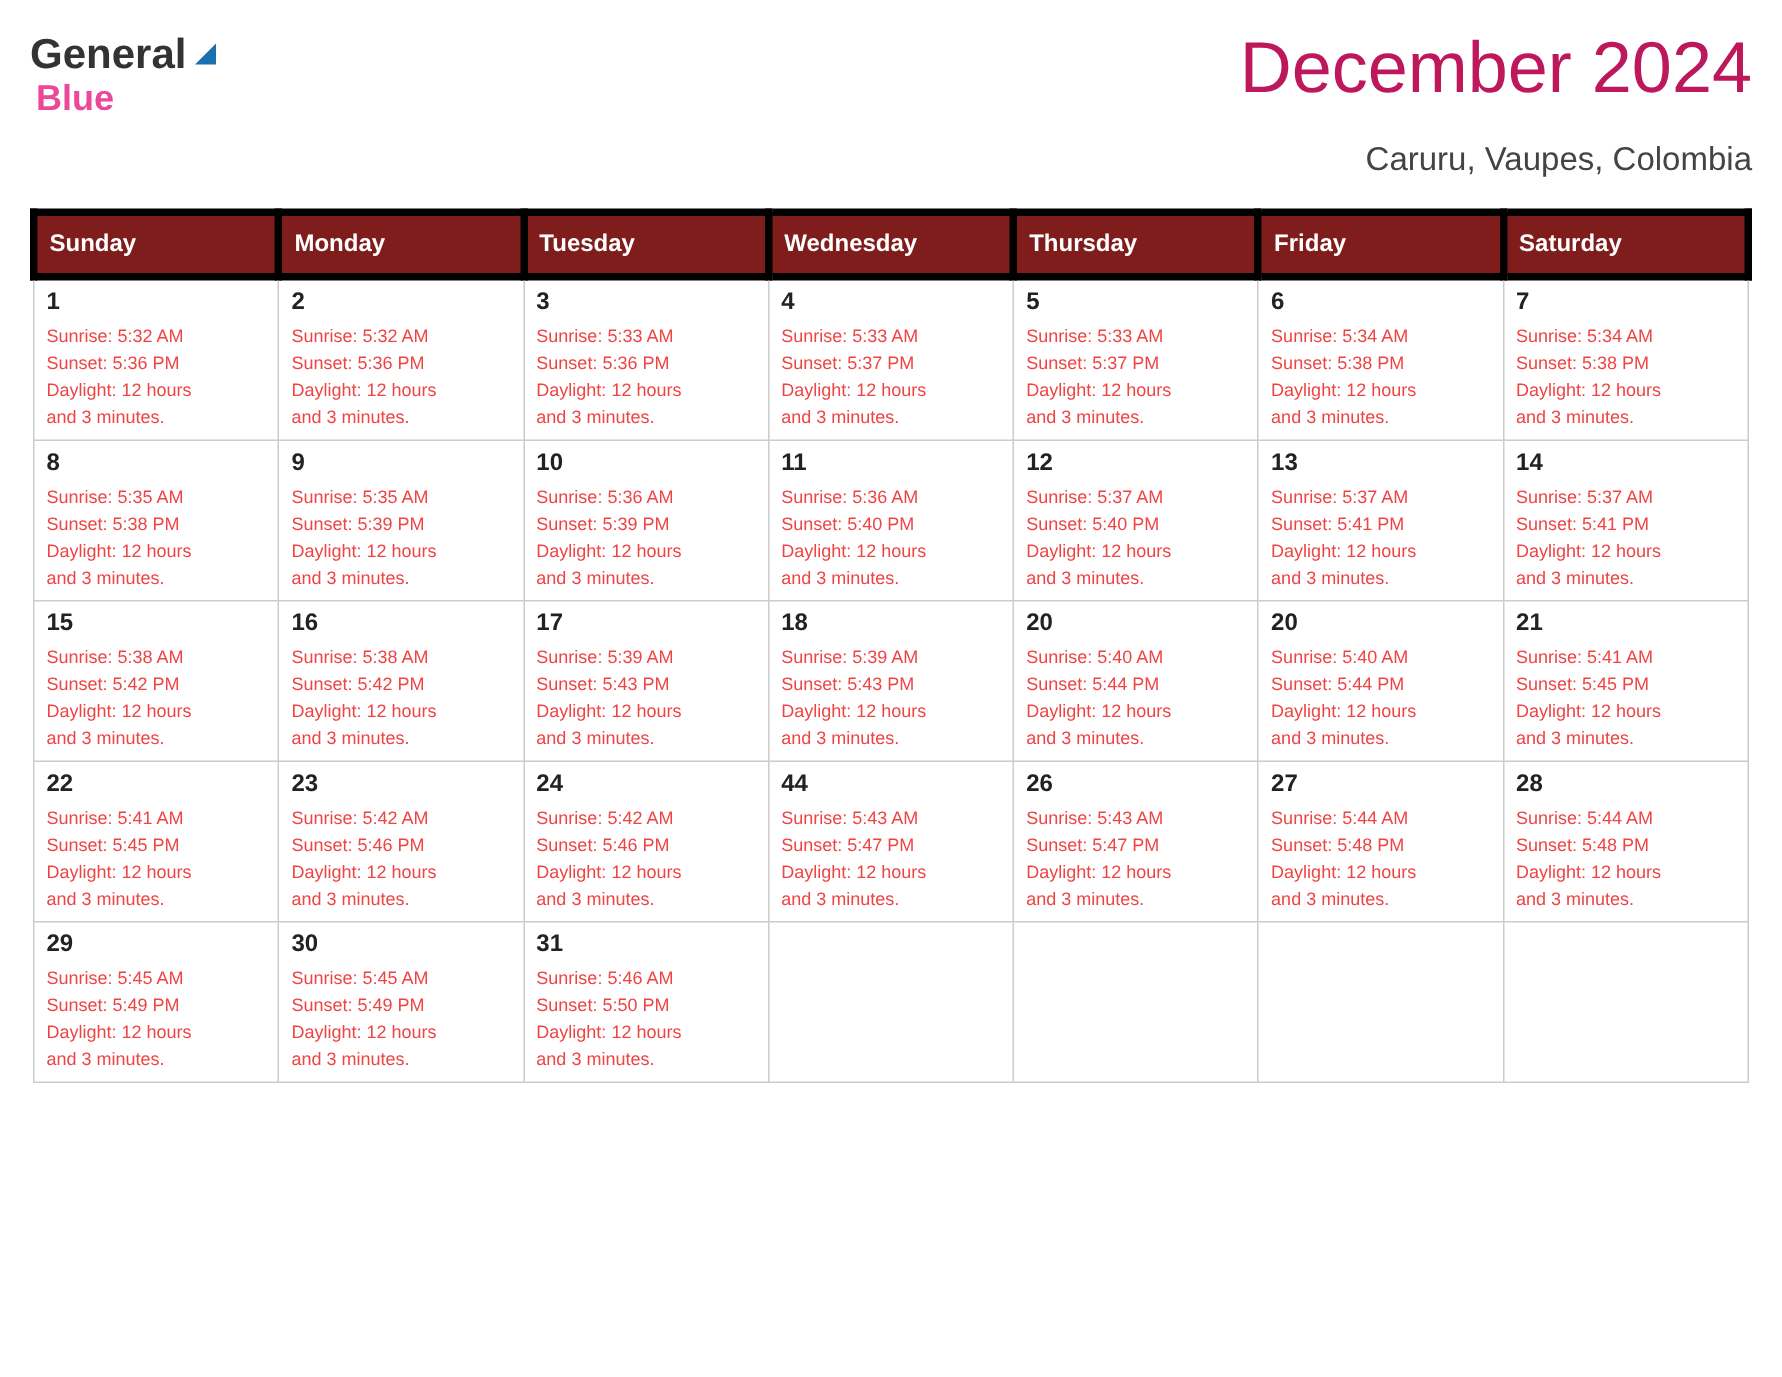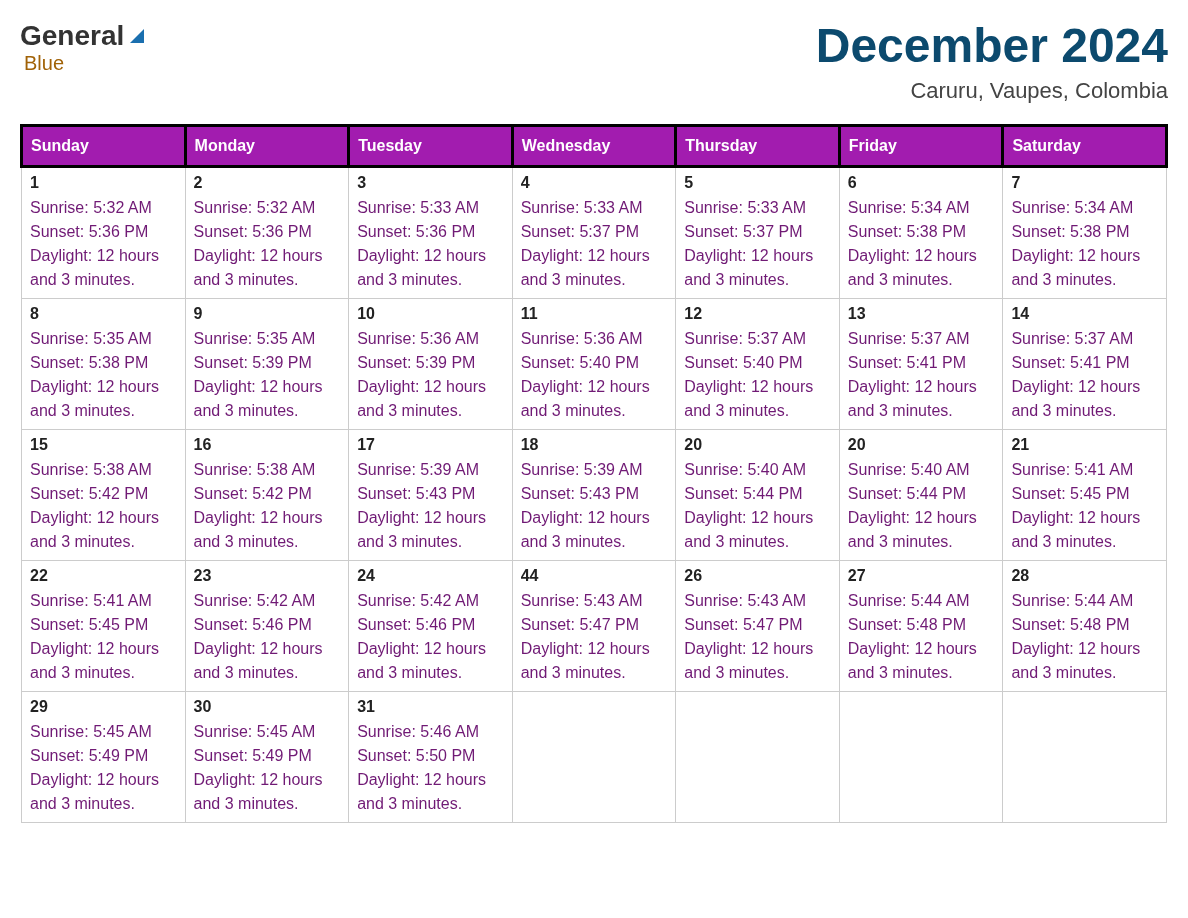--- a/index.html
+++ b/index.html
@@ -19,69 +19,69 @@
     .logo {
       display: flex;
       align-items: flex-end;
     }
     .logo-text-general {
       font-size: 28px;
       font-weight: bold;
       color: #333;
     }
     .logo-text-blue {
-      font-size: 20px;
-      font-weight: normal;
-      color: #a16207;
+      font-size: 24px;
+      font-weight: bold;
+      color: #ec4899;
     }
     .title-area {
       text-align: right;
     }
     .main-title {
       font-size: 48px;
-      font-weight: bold;
-      color: #0c4a6e;
+      font-weight: normal;
+      color: #be185d;
       line-height: 1.1;
     }
     .subtitle {
       font-size: 22px;
       color: #444;
-      margin-top: 5px;
+      margin-top: 20px;
     }
     .calendar {
       width: 100%;
       border-collapse: collapse;
       border: 1px solid #aaa;
     }
     .calendar th {
-      background-color: #a21caf;
+      background-color: #7f1d1d;
       color: #fff;
       font-size: 16px;
       font-weight: bold;
       padding: 10px 8px;
       text-align: left;
-      border: 3px solid #000000;
+      border: 5px solid #000000;
     }
     .calendar td {
       vertical-align: top;
       padding: 6px 8px;
       border: 1px solid #ccc;
       width: calc(100% / 7);
       min-height: 100px;
     }
     .day-num {
       font-size: 16px;
       font-weight: bold;
       color: #222;
       display: block;
       margin-bottom: 4px;
     }
     .day-info {
-      font-size: 16px;
-      color: #701a75;
+      font-size: 12px;
+      color: #ef4444;
       line-height: 1.5;
     }
     .calendar tr td {
       background: #fff;
     }
     .calendar tbody tr:nth-child(odd) td {
       background: #fff;
     }
     .empty-cell {
       background: #fff;

